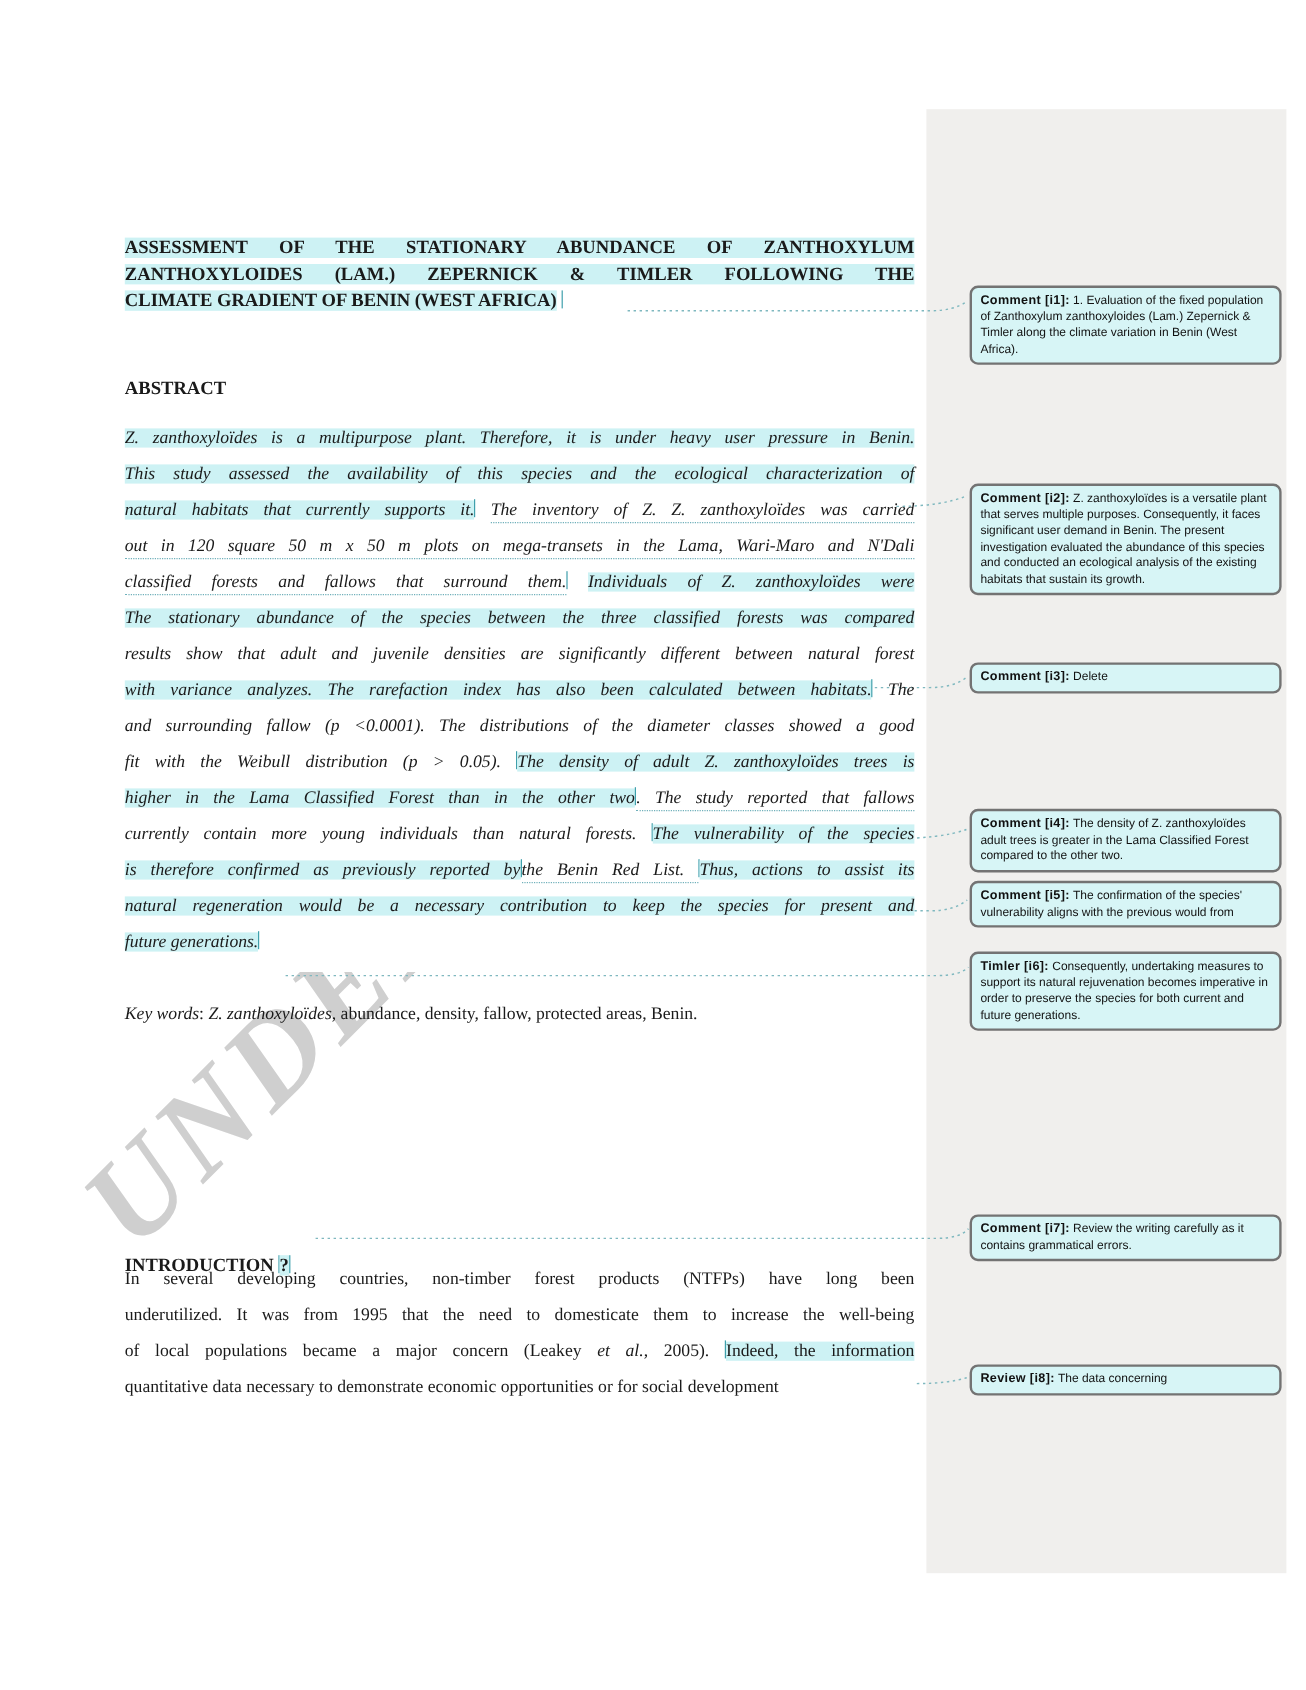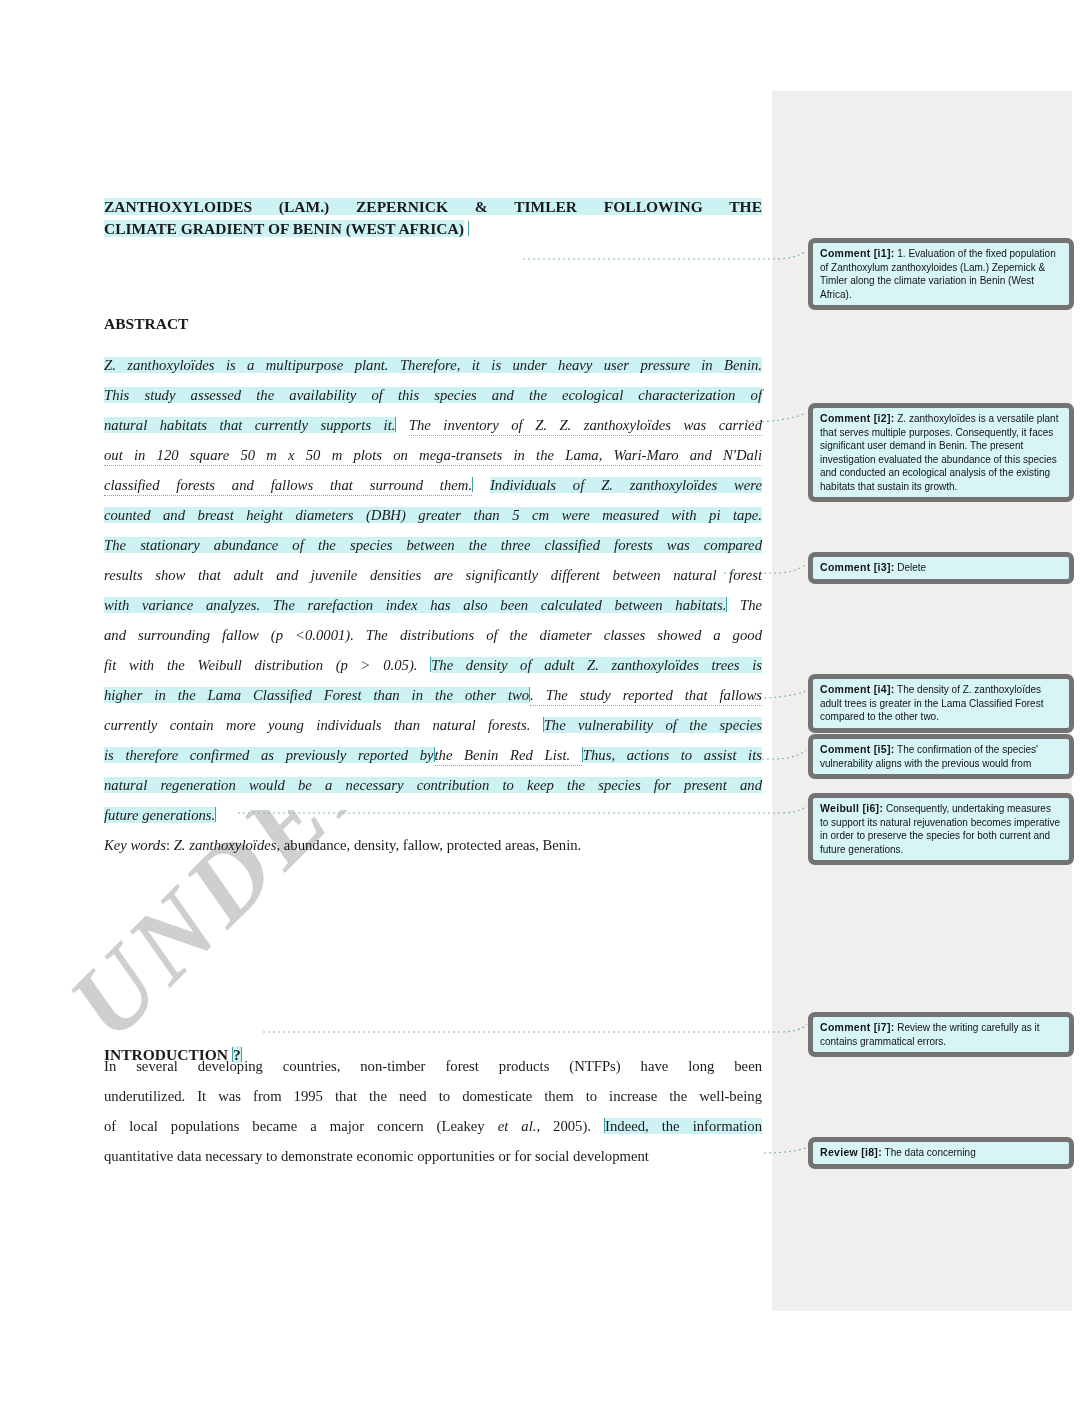--- a/index.html
+++ b/index.html
@@ -22,21 +22,21 @@
   .italic-text{font-style:italic;}
   .hl{background:#cdf2f4;}
   .us{border-bottom:1px dotted #6fb0ba;padding-bottom:2px;}
   .bold{font-weight:normal;}
   .it{font-style:italic;}
   .abar{display:inline-block;width:1px;height:15px;background:#3fa0ac;vertical-align:-2px;}
   .intro-heading .tline{font-weight:bold;font-size:15.5px;line-height:20px;}
   
   .comment{
     position:absolute;left:808px;width:242px;
-    background:#d7f5f6;border:5px solid #737373;border-radius:7px;
+    background:#d7f5f6;border:2px solid #737373;border-radius:7px;
     padding:4px 7px;font-family:"Liberation Sans",sans-serif;
     font-size:10px;line-height:13.5px;color:#111;
   }
   .clabel{font-weight:bold;font-size:10.5px;letter-spacing:.3px;}
   
   svg.connectors{position:absolute;left:0;top:0;pointer-events:none;}
   
   .watermark{
     position:absolute;left:60px;top:810px;width:340px;height:225px;
     overflow:hidden;pointer-events:none;
@@ -64,33 +64,33 @@
     <path d="M724,573 L775,573 Q795,573 806,564"></path>
     <path d="M739,699 Q785,699 806,691"></path>
     <path d="M612,759 L775,759 Q795,759 806,750"></path>
     <path d="M238,813 L780,813 Q800,813 807,806"></path>
     <path d="M263,1032 L780,1032 Q800,1032 807,1024"></path>
     <path d="M764,1153 Q790,1153 806,1148"></path>
   </g>
 </svg>
 
 <div class="block title-block" style="top:196px;">
+    <div class="tline"><span class="hl">ASSESSMENT OF THE STATIONARY ABUNDANCE OF ZANTHOXYLUM</span></div>
     <div class="tline"><span class="hl">ZANTHOXYLOIDES (LAM.) ZEPERNICK &amp; TIMLER FOLLOWING THE</span></div>
     <div class="tline last"><span class="hl">CLIMATE GRADIENT OF BENIN (WEST AFRICA)</span><span> </span><span class="abar"></span></div>
   </div>
 
 <div class="block heading" style="top:314px;">ABSTRACT</div>
 
 <div class="block body-text italic-text" style="top:339px;">
     <div class="tline"><span class="hl">Z. zanthoxyloïdes is a multipurpose plant. Therefore, it is under heavy user pressure in Benin.</span></div>
     <div class="tline"><span class="hl">This study assessed the availability of this species and the ecological characterization of</span></div>
     <div class="tline"><span class="hl">natural habitats that currently supports it.</span><span class="abar"></span><span> </span><span class="us">The inventory of Z. Z. zanthoxyloïdes was carried</span></div>
     <div class="tline"><span class="us">out in 120 square 50 m x 50 m plots on mega-transets in the Lama, Wari-Maro and N'Dali</span></div>
     <div class="tline"><span class="us">classified forests and fallows that surround them.</span><span class="abar"></span><span> </span><span class="hl">Individuals of Z. zanthoxyloïdes were</span></div>
-    <div class="tline"><span class="hl">counted and breast height diameters (DBH) greater than 5 cm were measured with pi tape.</span></div>
     <div class="tline"><span class="hl">The stationary abundance of the species between the three classified forests was compared</span></div>
     <div class="tline"><span>results show that adult and juvenile densities are significantly different between natural forest</span></div>
     <div class="tline"><span class="hl">with variance analyzes. The rarefaction index has also been calculated between habitats.</span><span class="abar"></span><span> The</span></div>
     <div class="tline"><span>and surrounding fallow (p &lt;0.0001). The distributions of the diameter classes showed a good</span></div>
     <div class="tline"><span>fit with the Weibull distribution (p &gt; 0.05). </span><span class="abar"></span><span class="hl">The density of adult Z. zanthoxyloïdes trees is</span></div>
     <div class="tline"><span class="hl">higher in the Lama Classified Forest than in the other two</span><span class="abar"></span><span class="us">. The study reported that fallows</span></div>
     <div class="tline"><span>currently contain more young individuals than natural forests. </span><span class="abar"></span><span class="hl">The vulnerability of the species</span></div>
     <div class="tline"><span class="hl">is therefore confirmed as previously reported by</span><span class="abar"></span><span class="us">the Benin Red List. </span><span class="abar"></span><span class="hl">Thus, actions to assist its</span></div>
     <div class="tline"><span class="hl">natural regeneration would be a necessary contribution to keep the species for present and</span></div>
     <div class="tline last"><span class="hl">future generations.</span><span class="abar"></span></div>
@@ -125,21 +125,21 @@
 </div>
 <div class="comment" style="top:674px;">
   <span class="clabel">Comment [i4]:</span>
   <span class="ctext">The density of Z. zanthoxyloïdes adult trees is greater in the Lama Classified Forest compared to the other two.</span>
 </div>
 <div class="comment" style="top:734px;">
   <span class="clabel">Comment [i5]:</span>
   <span class="ctext">The confirmation of the species' vulnerability aligns with the previous would from</span>
 </div>
 <div class="comment" style="top:793px;">
-  <span class="clabel">Weibull [i6]:</span>
+  <span class="clabel">Timler [i6]:</span>
   <span class="ctext">Consequently, undertaking measures to support its natural rejuvenation becomes imperative in order to preserve the species for both current and future generations.</span>
 </div>
 <div class="comment" style="top:1012px;">
   <span class="clabel">Comment [i7]:</span>
   <span class="ctext">Review the writing carefully as it contains grammatical errors.</span>
 </div>
 <div class="comment" style="top:1137px;">
   <span class="clabel">Review [i8]:</span>
   <span class="ctext">The data concerning</span>
 </div>

